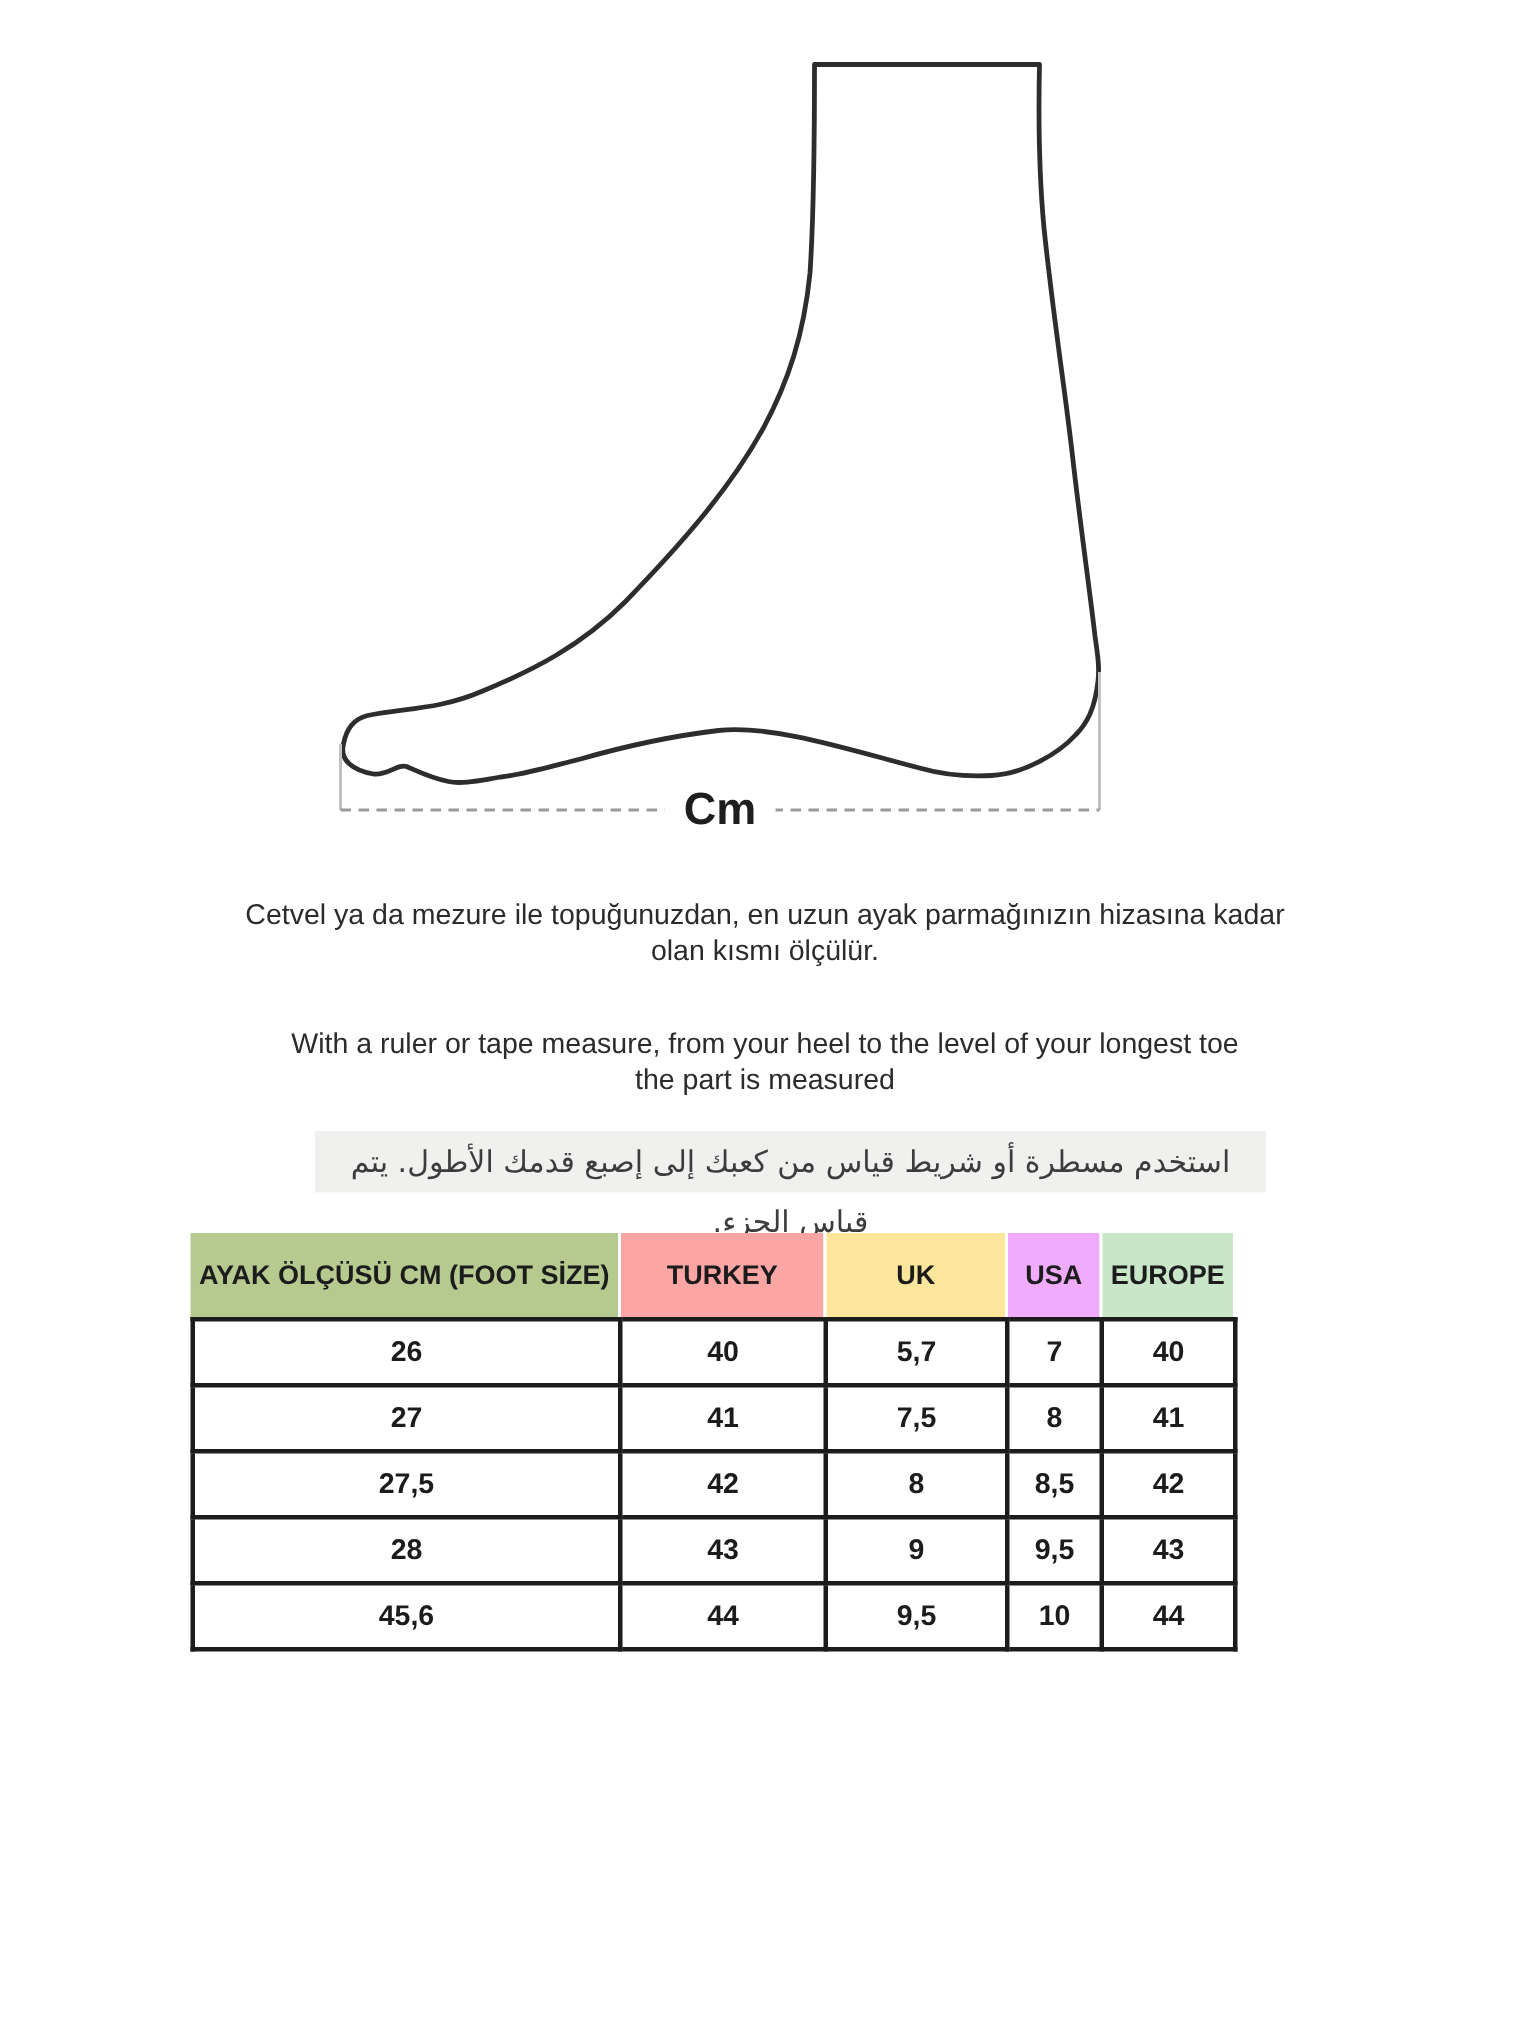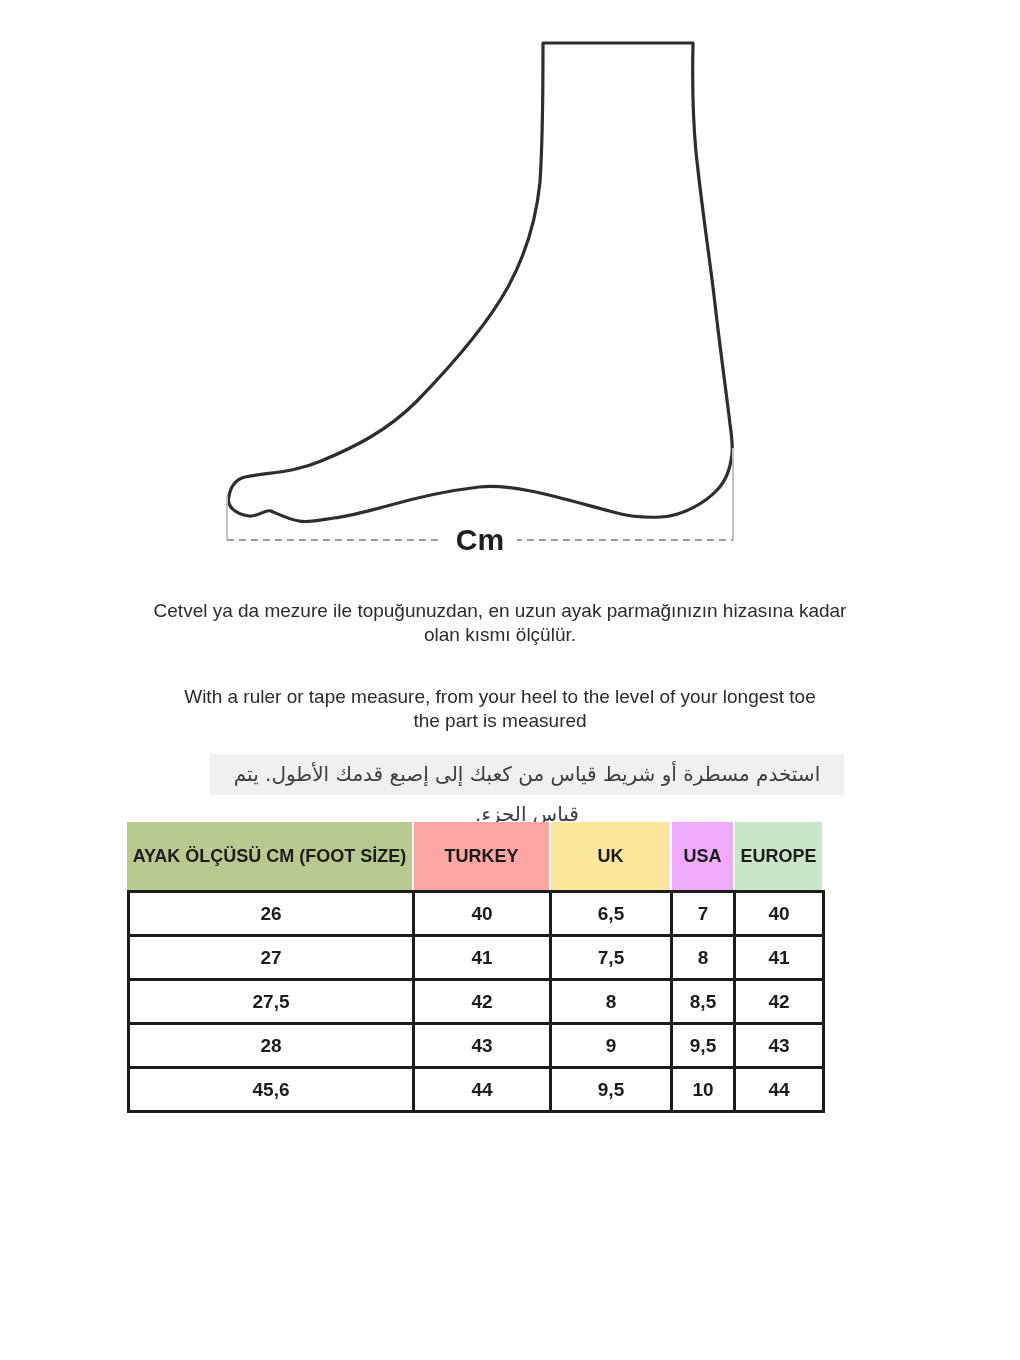--- a/index.html
+++ b/index.html
@@ -13,35 +13,35 @@
   .diagram{position:absolute;left:215px;top:28px;width:540px;height:525px;}
   .diagram svg{position:absolute;left:0;top:0;width:100%;height:100%;}
   .cm-label{
     position:absolute;left:228px;top:493px;width:74px;height:38px;
     line-height:38px;text-align:center;
     font-size:30px;font-weight:bold;color:#1e1e1e;background:#fff;
   }
 
   
   .txt{
-    position:absolute;left:100px;width:800px;text-align:center;
+    position:absolute;left:110px;width:800px;text-align:center;
     font-size:19px;line-height:24px;color:#2b2b2b;
   }
   .txt-tr{top:599px;}
   .txt-en{top:685px;}
   .ar-strip{
     position:absolute;left:210px;top:754px;width:634px;height:41px;
     background:#f0f1ef;direction:rtl;text-align:center;
     line-height:40px;font-size:20px;color:#3c3c3c;
     font-family:"DejaVu Sans",sans-serif;
   }
 
   
   .table-wrap{position:absolute;left:127px;top:822px;width:695px;}
-  .thead{display:grid;grid-template-columns:285px 137px 121px 63px 89px;height:68px;}
+  .thead{display:grid;grid-template-columns:285px 137px 121px 63px 89px;height:56px;}
   .th{
     display:flex;align-items:center;justify-content:center;
     font-weight:bold;font-size:18px;color:#1c1c1c;white-space:nowrap;
   }
   .th + .th{border-left:2px solid #ffffff;}
   .c-green {background:#b6ca90;}
   .c-orange{background:#fca5a5;}
   .c-yellow{background:#fbe69b;}
   .c-pink  {background:#f0abfc;}
   .c-mint  {background:#c9e6c9;}
@@ -115,21 +115,21 @@
         <col style="width:285px">
           <col style="width:137px">
           <col style="width:121px">
         <col style="width:63px">
           <col style="width:89px">
       </colgroup>
       <tbody>
         <tr>
           <td>26</td>
           <td>40</td>
-          <td>6,5</td>
+          <td>5,7</td>
           <td>7</td>
           <td>40</td>
         </tr>
         <tr>
           <td>27</td>
           <td>41</td>
           <td>7,5</td>
           <td>8</td>
           <td>41</td>
         </tr>

